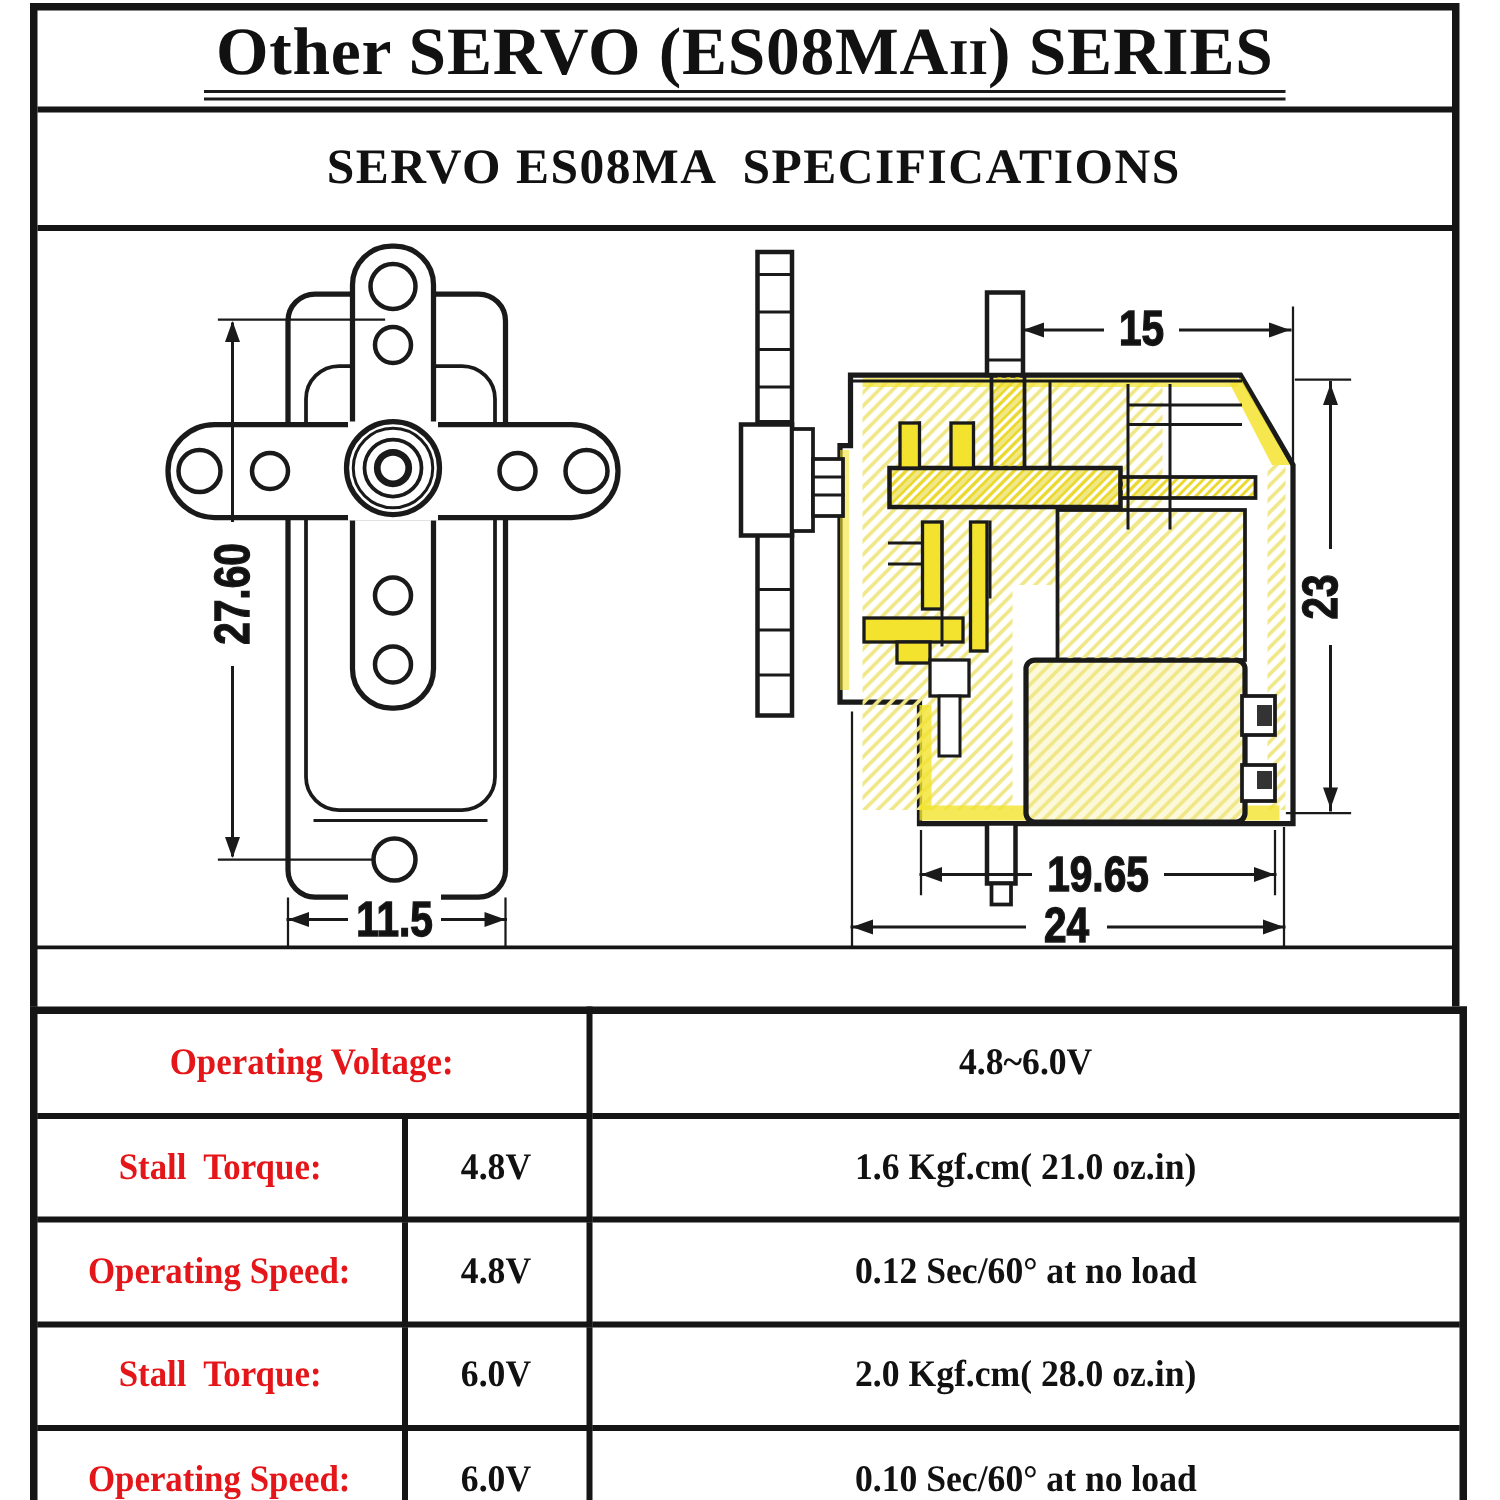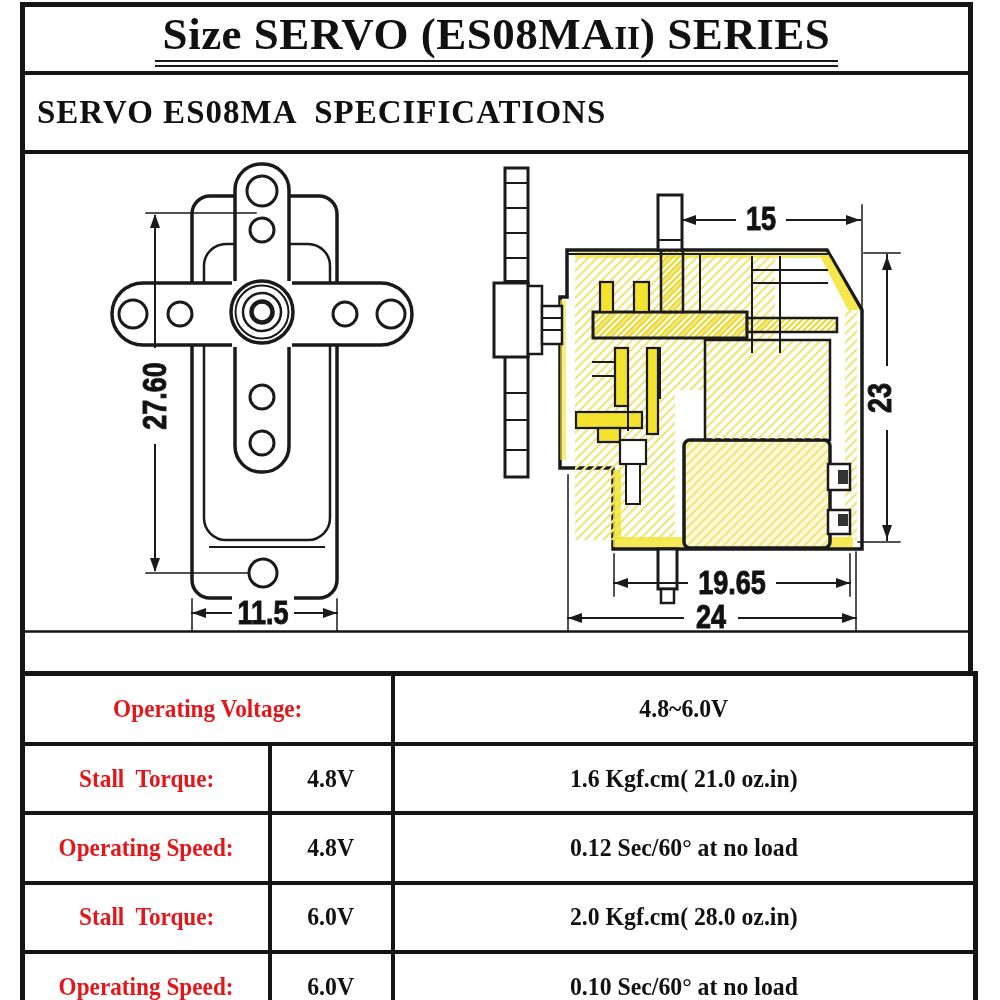--- a/index.html
+++ b/index.html
@@ -7,39 +7,39 @@
        font-family:"Liberation Serif",serif;}
   .frame{position:absolute;left:20px;top:2px;width:953px;height:991px;
          border:5px solid #151515;box-sizing:border-box;background:#fff;}
   .titleBox{height:68px;border-bottom:4px solid #151515;box-sizing:border-box;
             display:flex;align-items:center;justify-content:center;}
   .titleText{font-weight:bold;font-size:45px;color:#111;letter-spacing:.5px;
              border-bottom:7px double #1a1a1a;padding:0 8px 1px 8px;line-height:1.05;
              white-space:pre;}
   .titleText .roman{font-size:0.74em;letter-spacing:0;margin-top:18px;}
   .subBox{height:79px;border-bottom:4px solid #151515;box-sizing:border-box;
-          display:flex;align-items:center;padding-left:12px;}
+          display:flex;align-items:center;justify-content:center;padding-left:12px;}
   .subText{font-weight:bold;font-size:33px;color:#111;letter-spacing:1px;white-space:pre;}
   svg text{font-family:"Liberation Sans",sans-serif;font-weight:bold;fill:#111;}
   table.spec{position:absolute;left:20px;top:671px;width:953px;height:354px;
              border-collapse:collapse;table-layout:fixed;background:#fff;
              border:5px solid #151515;}
   table.spec td{border:4px solid #151515;text-align:center;vertical-align:middle;padding:0;}
   td span{display:inline-block;white-space:pre;font-weight:bold;}
   .lbl{color:#e51619;font-size:25px;transform:scaleX(.93);}
   .cond{color:#111;font-size:25px;transform:scaleX(.95);}
   .val{color:#111;font-size:25px;transform:scaleX(.95);}
   .val-long{color:#111;font-size:23px;transform:scaleX(.9);}
 </style>
 </head>
 <body>
 
 <div class="frame">
   <div class="titleBox">
-    <span class="titleText"><span>Size SERVO (ES08MA</span><span class="roman">II</span><span>) SERIES</span></span>
+    <span class="titleText"><span>Other SERVO (ES08MA</span><span class="roman">II</span><span>) SERIES</span></span>
   </div>
   <div class="subBox">
     <span class="subText">SERVO ES08MA  SPECIFICATIONS</span>
   </div>
 </div>
 
 <svg style="position:absolute;left:20px;top:153px;" width="953" height="481" viewBox="20 153 953 481" xmlns="http://www.w3.org/2000/svg">
   <defs>
     <pattern id="ph" width="9" height="9" patternUnits="userSpaceOnUse">
       <path d="M-1,10 L10,-1 M-5,5 L5,-5 M4,14 L14,4" stroke="#f0e787" stroke-width="2.4" fill="none"></path>

